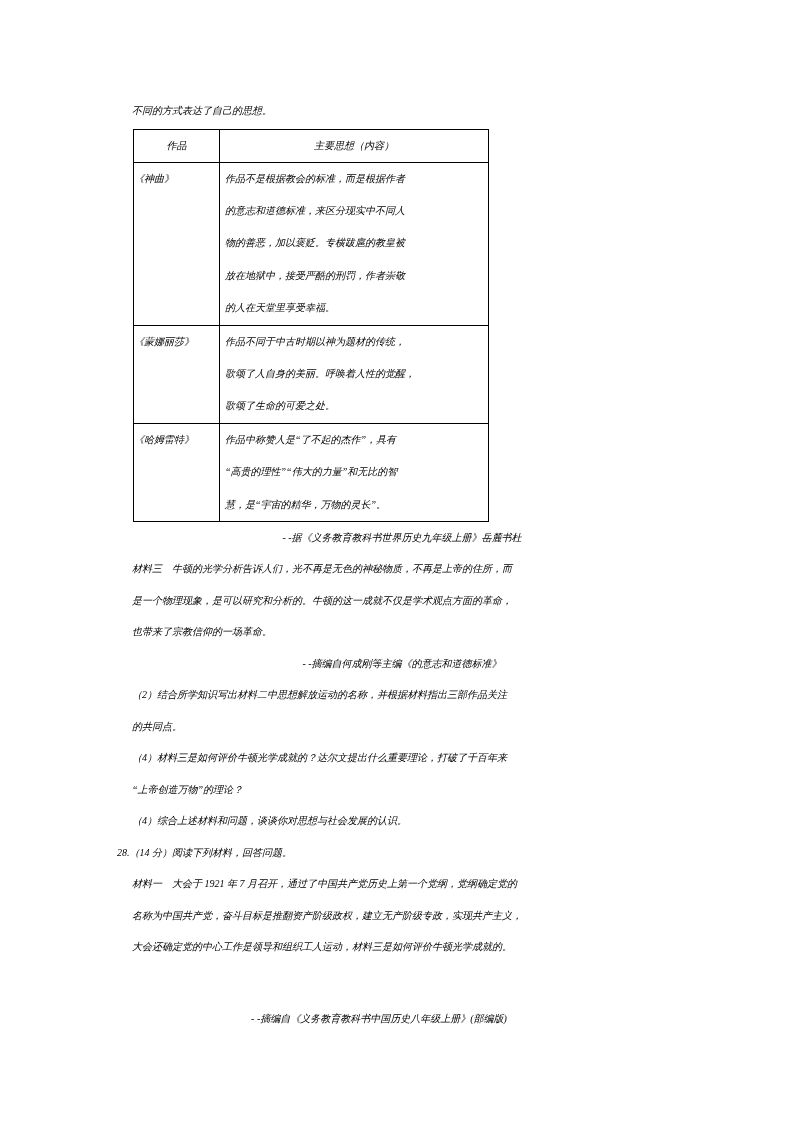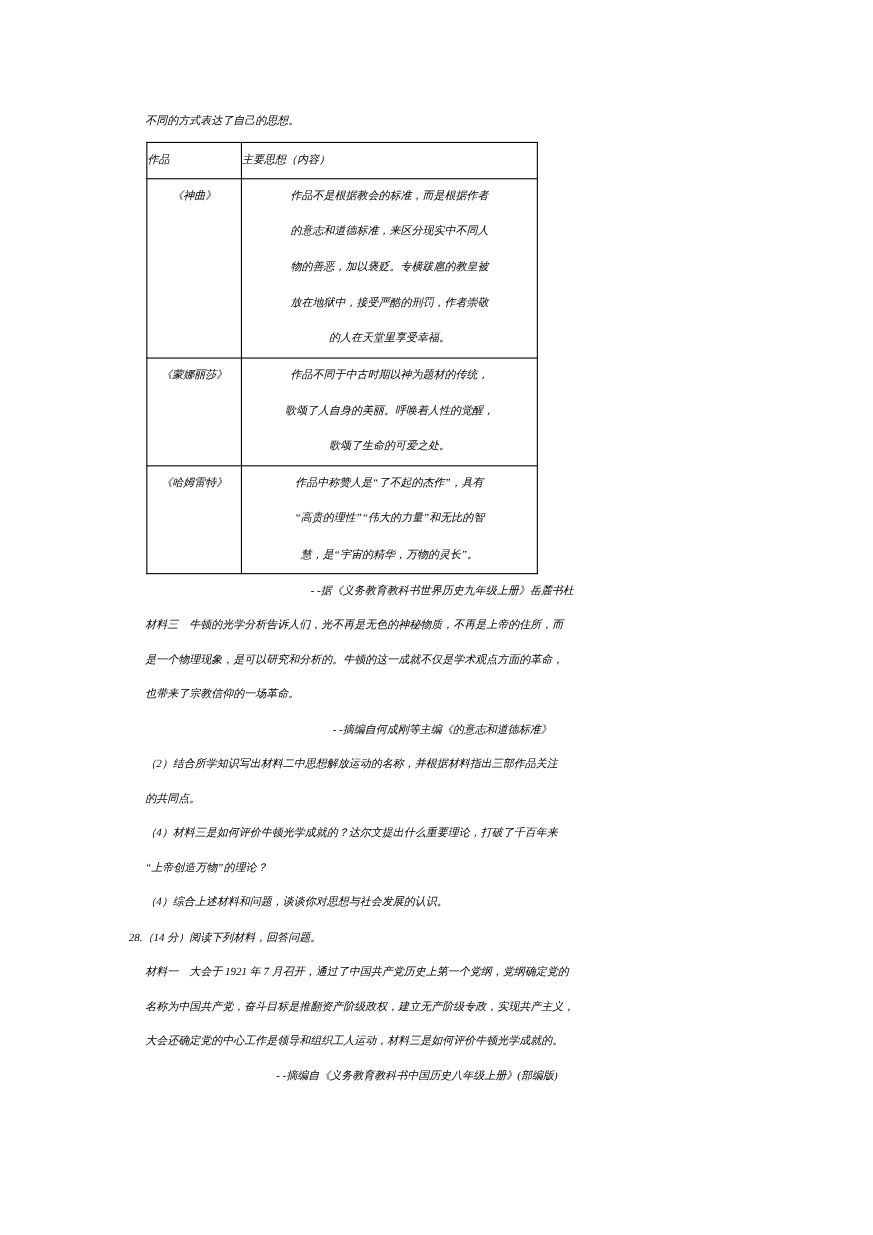--- a/index.html
+++ b/index.html
@@ -16,39 +16,39 @@
     position: absolute;
     left: 132px;
     top: 95px;
     width: 540px;
     font-size: 10px;
     line-height: 31.5px;
     font-style: italic;
   }
   .ln { white-space: nowrap; }
   .right { text-align: center; }
-  .attr3 { padding-right: 46px; }
+  .attr3 { padding-right: 46px; margin-top: 40px; }
   .h28 { margin-left: -15px; }
 
   table.works {
     border-collapse: collapse;
     table-layout: fixed;
     width: 355px;
     margin: 2px 0 0 1px;
   }
   table.works th, table.works td {
     border: 1px solid #000000;
     padding: 0;
     vertical-align: top;
     font-weight: normal;
   }
-  table.works th { height: 32px; line-height: 32px; text-align: left; }
+  table.works th { height: 32px; line-height: 32px; text-align: center; }
   .c1 { width: 85px; }
   .c2 { width: 268px; }
-  .tl { line-height: 32.4px; white-space: nowrap; text-align: center; }
+  .tl { line-height: 32.4px; white-space: nowrap; }
   .c2 .tl { padding: 0 5px; }
 </style>
 </head>
 <body>
 
 <div class="page">
   <div class="content">
 
     <div class="ln">不同的方式表达了自己的思想。</div>
 

